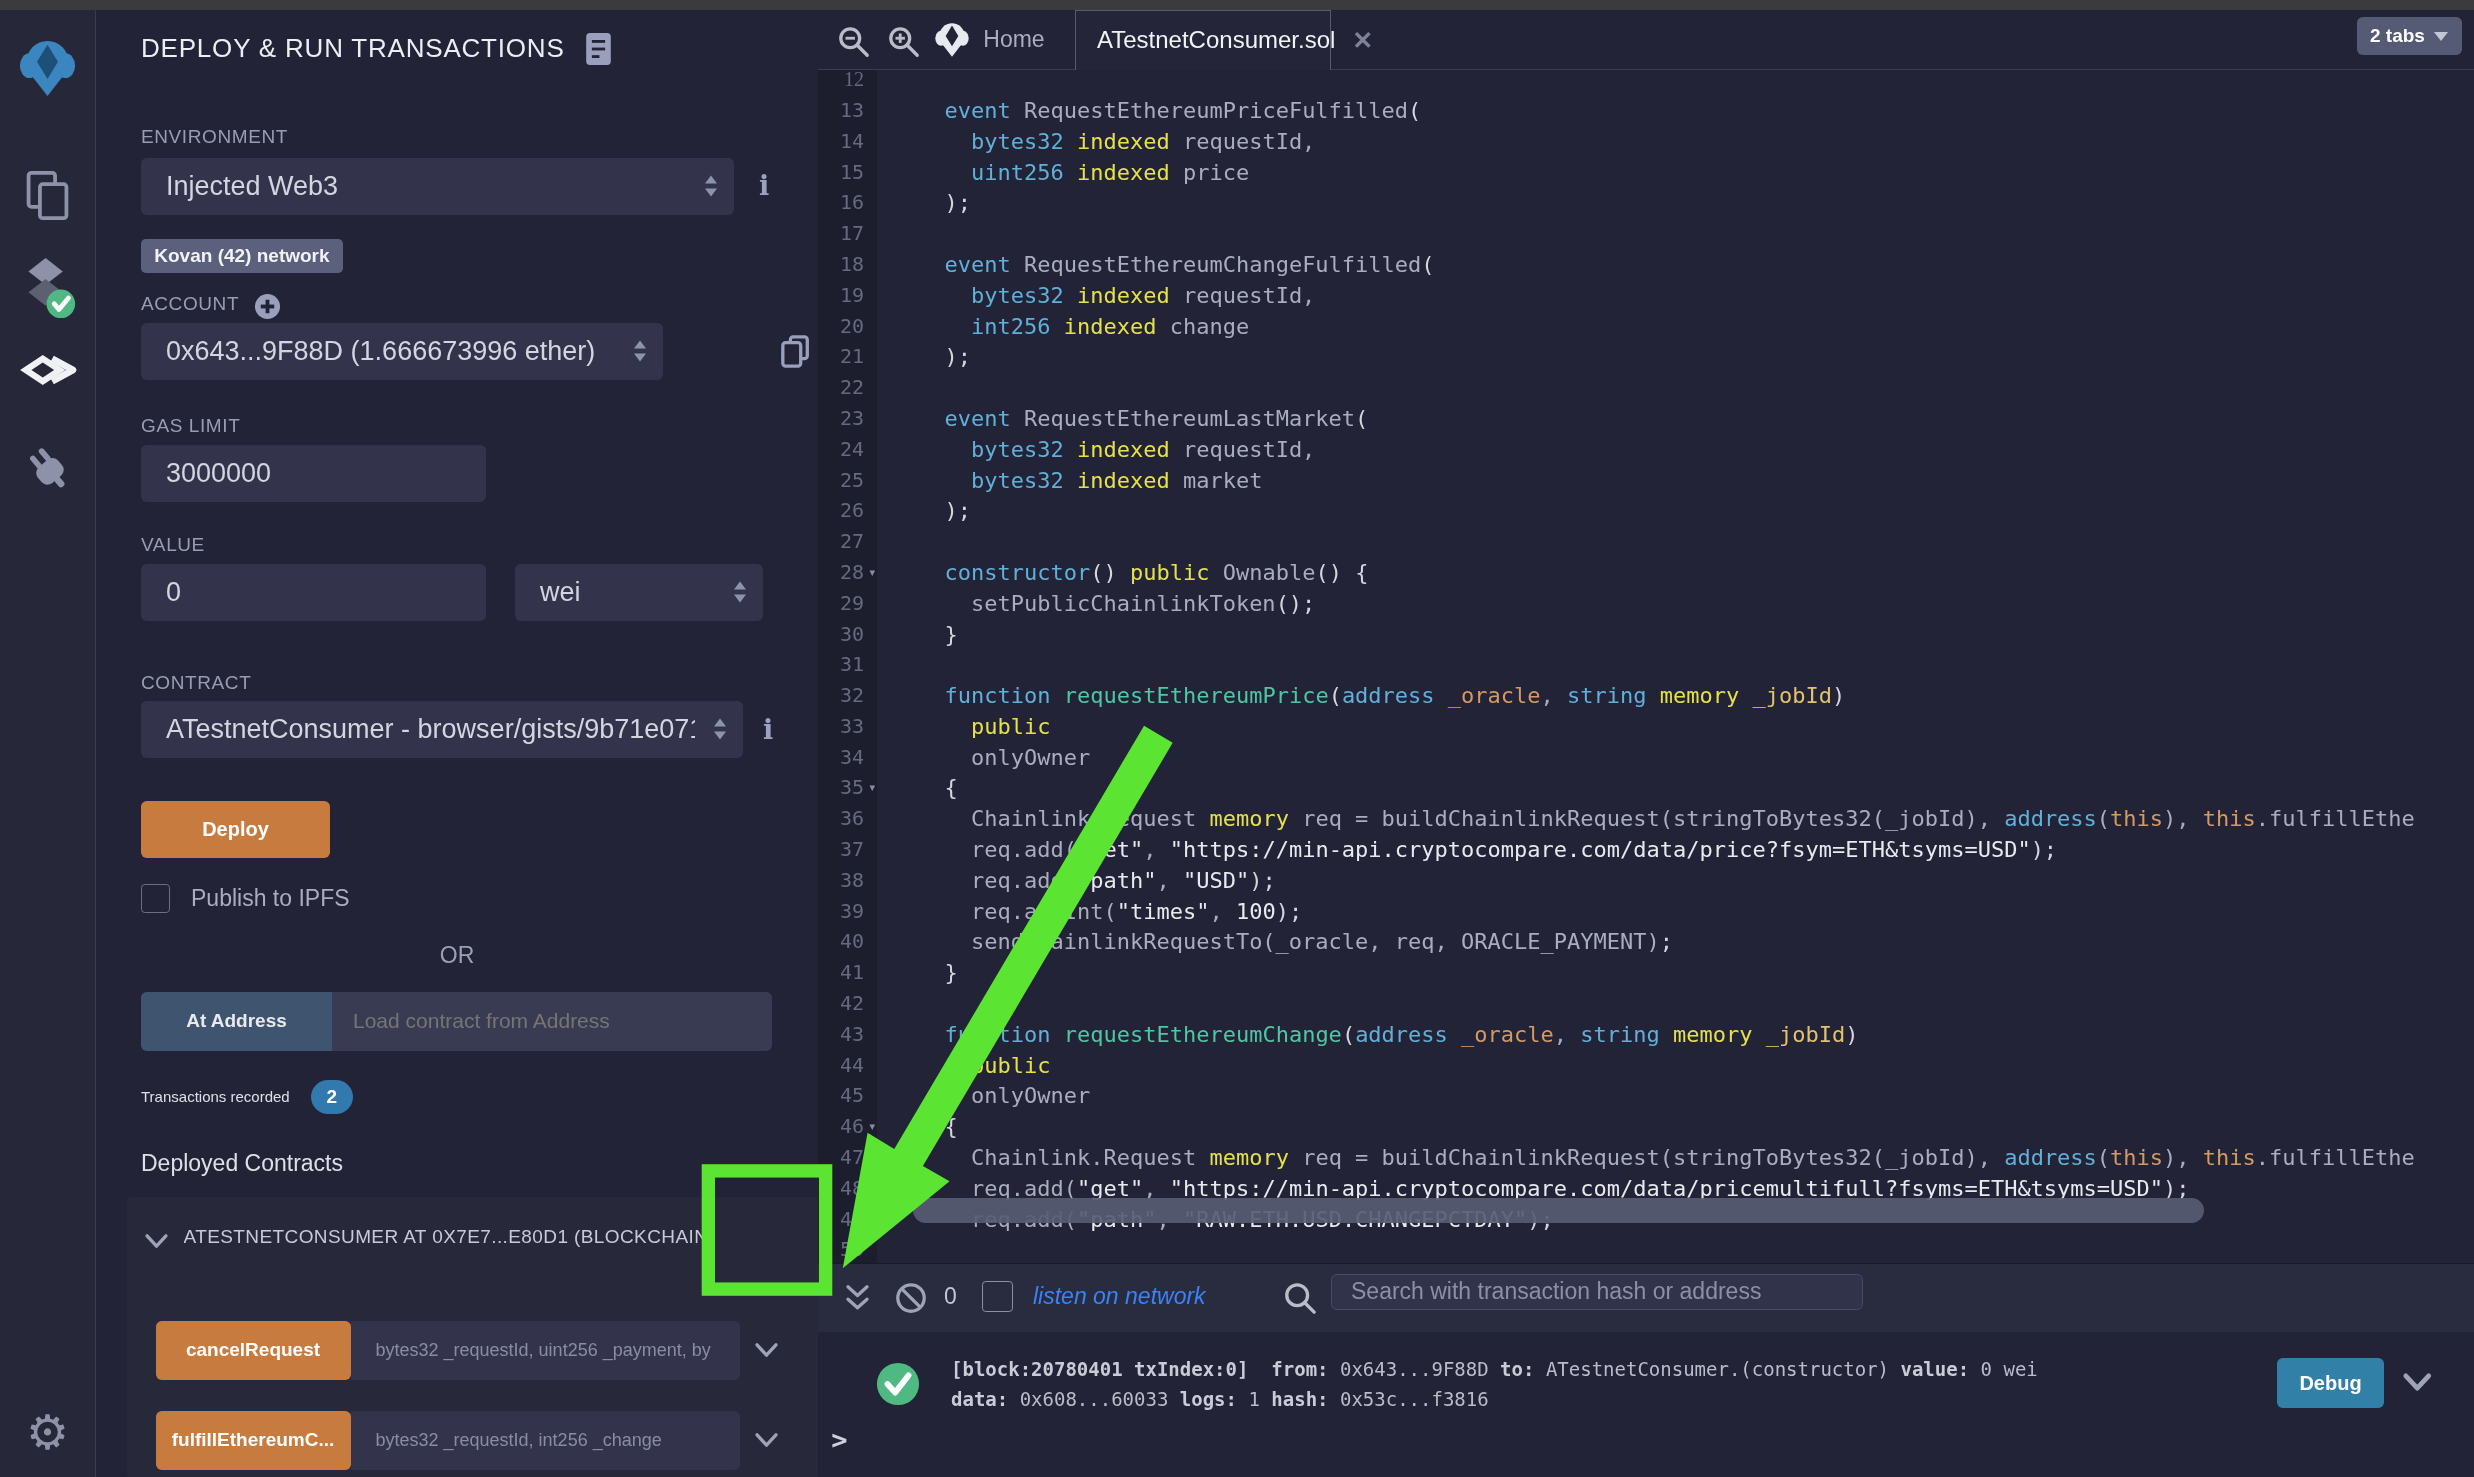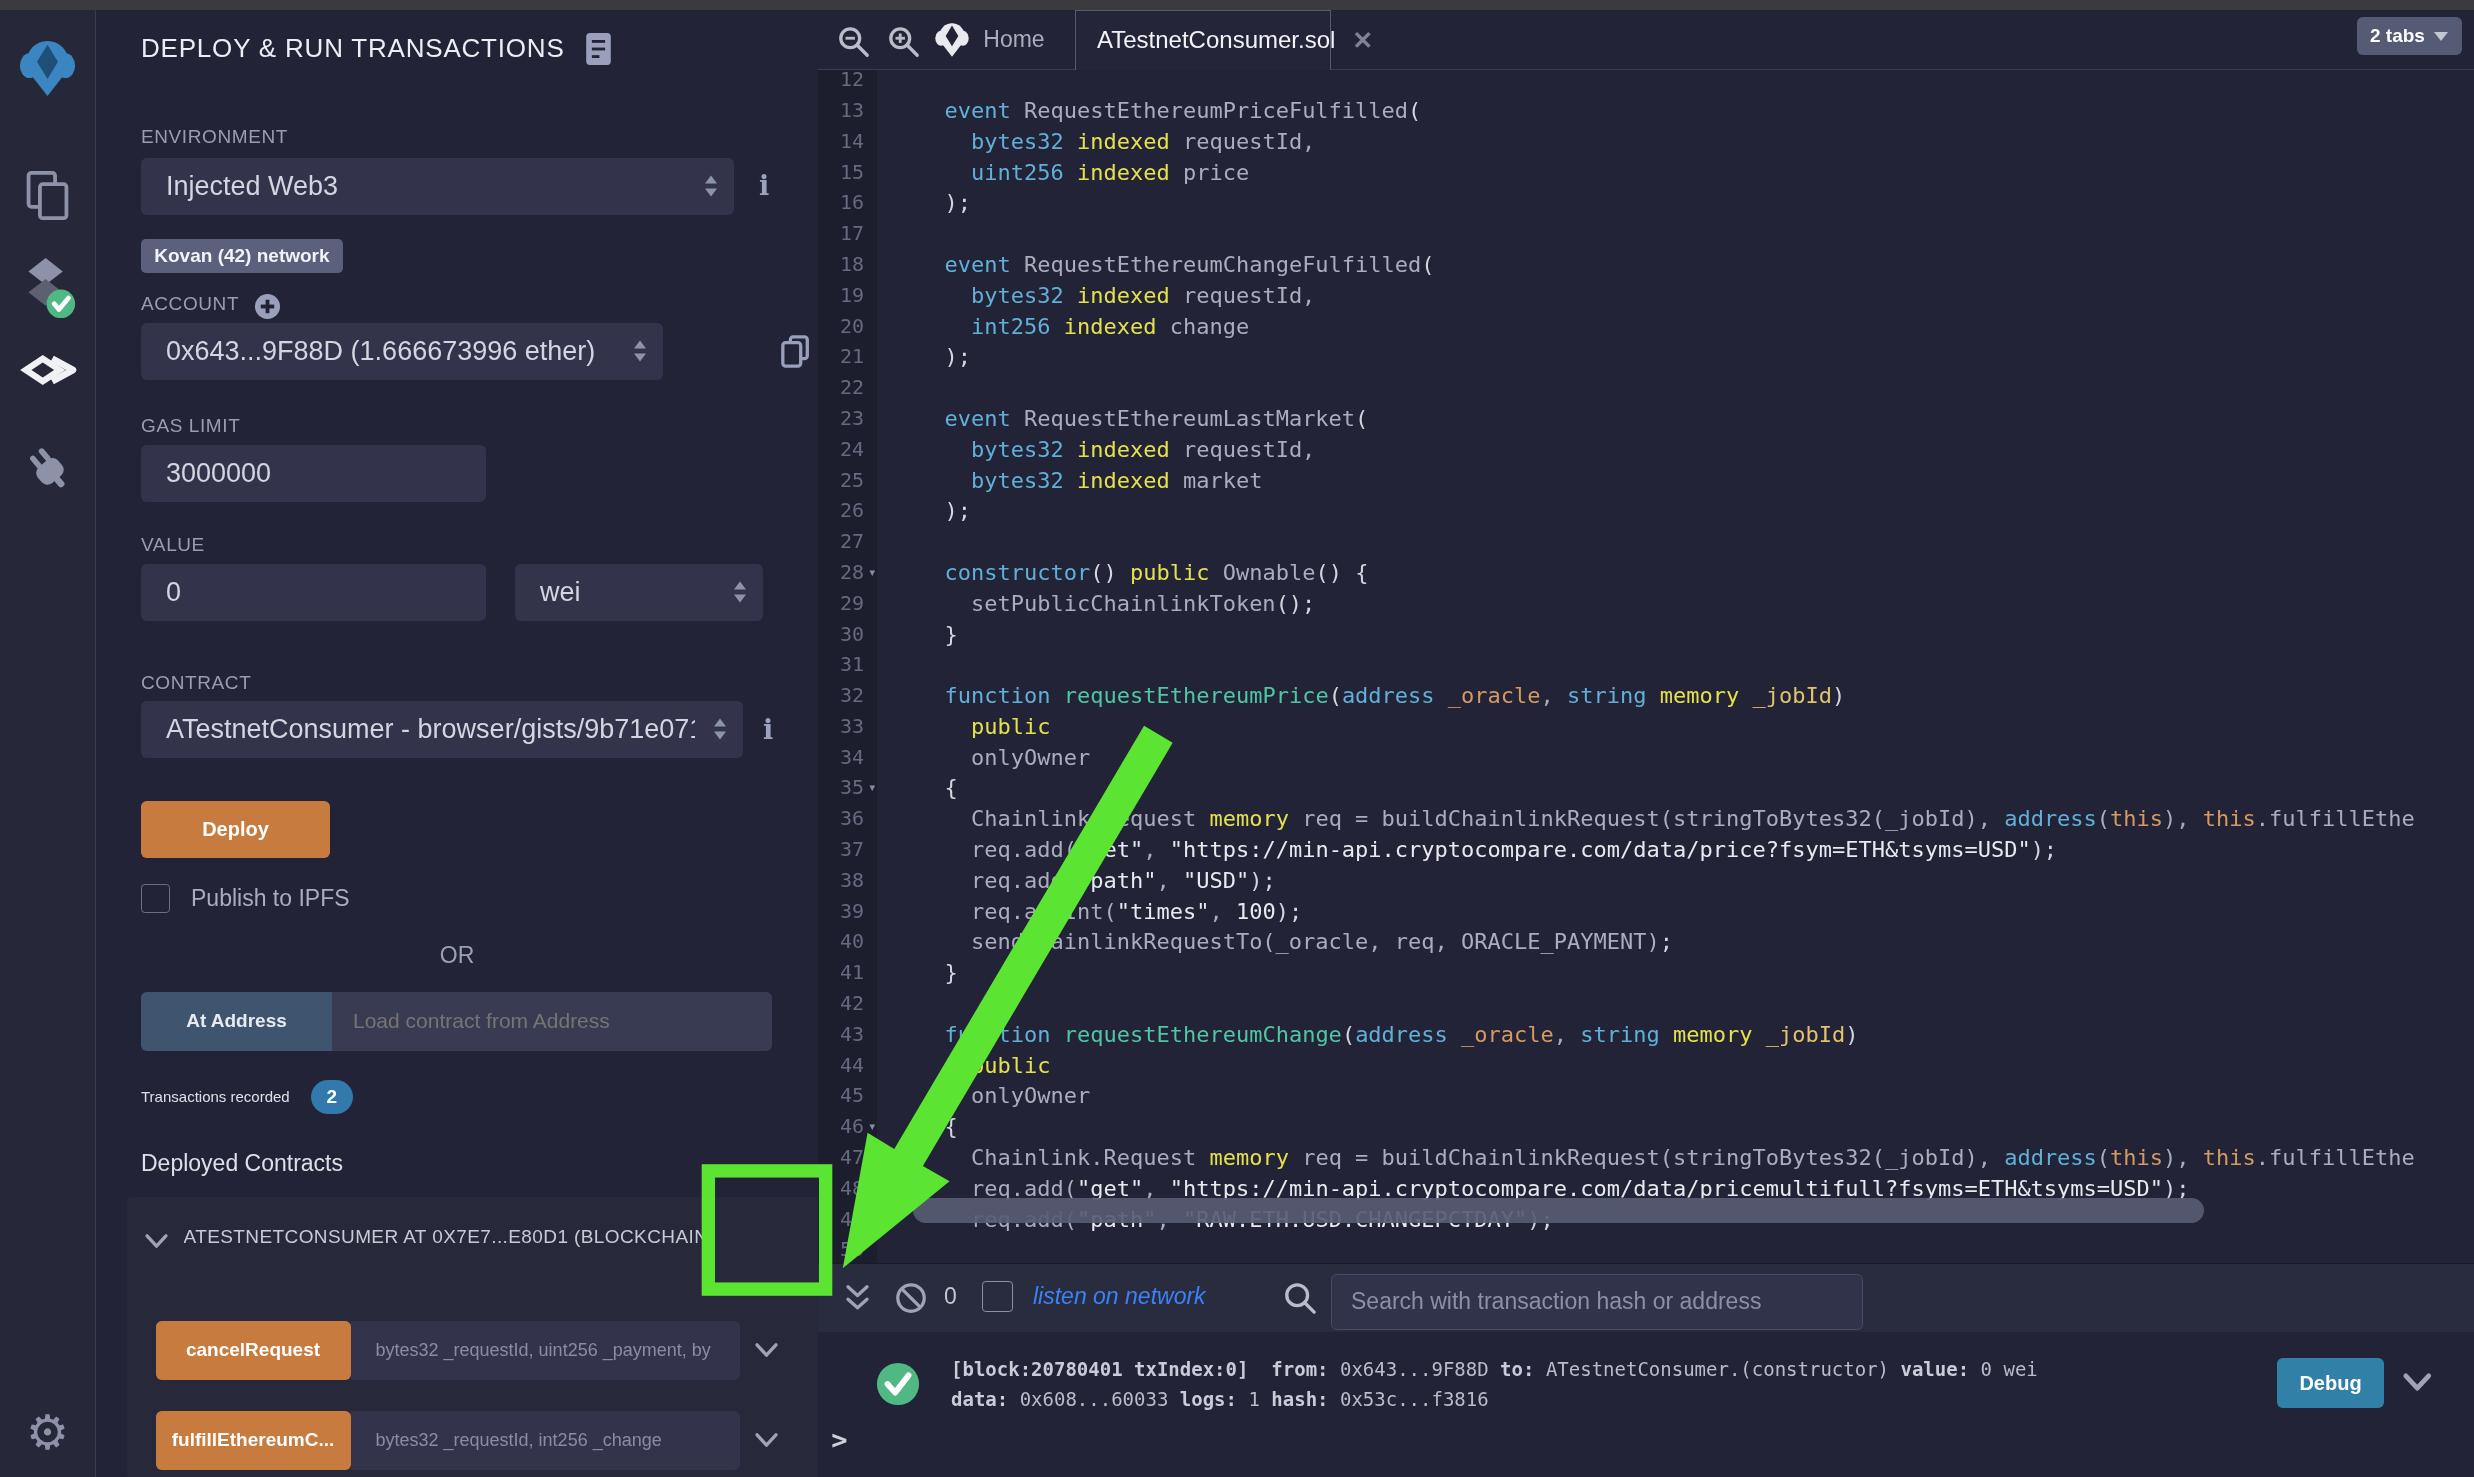--- a/index.html
+++ b/index.html
@@ -38,21 +38,21 @@
   .code-row{position:absolute;left:0;width:100%;height:31px;font-family:"DejaVu Sans Mono",monospace;
             font-size:22px;line-height:31px;white-space:pre;color:#a9adbd;}
   .code-row .num{position:absolute;left:0;width:46px;text-align:right;color:#666a80;font-size:20px;}
   .code-row .fold{position:absolute;left:50px;color:#8a8ea3;font-size:14.3px;}
   .code-row .src{position:absolute;left:100px;}
   .kw{color:#61b0d9;} .yl{color:#e5e14d;} .fn{color:#4fc6a4;} .or{color:#d49a62;}
   .yo{color:#e2c36b;} .st{color:#e9eaef;} .pu{color:#d4d6e0;}
   #hscrollbar{left:913px;top:1198px;width:1291px;height:25px;background:#585c73;border-radius:12.4px;opacity:.92;cursor:pointer;}
   
   #term-header{left:818px;top:1263px;width:1657px;height:69px;background:#292b3e;border-top:1.9px solid #191a27;box-sizing:border-box;}
-  #term-search{position:absolute;left:513px;top:9.5px;width:532px;height:56px;background:#31334a;
+  #term-search{position:absolute;left:513px;top:9.5px;width:532px;height:36px;background:#31334a;
                border:1px solid #474b63;border-radius:5.7px;color:#d3d6e0;font-size:23px;padding:0 19px;
                font-family:"Liberation Sans",sans-serif;box-sizing:border-box;}
   #term-search::placeholder{color:#8b90a6;}
   #term-log{left:818px;top:1332px;width:1657px;height:146px;background:#222336;}
   .term-line{font-family:"DejaVu Sans Mono",monospace;font-size:19px;line-height:29.6px;color:#b9bdc9;white-space:pre;}
   .tb{font-weight:bold;color:#c9ccd8;}
   #debug-btn{position:absolute;left:1459px;top:26px;width:107px;height:50px;background:#3180a8;border-radius:5.7px;
              color:#fff;font-weight:bold;font-size:20px;display:flex;align-items:center;justify-content:center;cursor:pointer;}
   
   #annotation-layer{left:0;top:0;width:2475px;height:1478px;pointer-events:none;z-index:50;}
@@ -264,21 +264,21 @@
     </div>
     <div id="tabs-badge">
       <span>2 tabs</span>
       <span style="width:0;height:0;border-left:7.6px solid transparent;border-right:7.6px solid transparent;border-top:9.5px solid #c3c7d3;display:inline-block;"></span>
     </div>
   </div>
 
   <div id="editor-body" class="abs">
     <div id="gutter-bg"></div>
     <div id="code-lines">
-        <div class="code-row" style="top: -5.7px;"><span class="num">12</span><span class="src"></span></div>
+        <div class="code-row" style="top: -5.7px; font-family: Liberation Serif, serif;"><span class="num">12</span><span class="src"></span></div>
         <div class="code-row" style="top: 25px;"><span class="num">13</span><span class="src"><span>  </span><span class="kw">event</span><span> RequestEthereumPriceFulfilled</span><span class="pu">(</span></span></div>
         <div class="code-row" style="top: 56px;"><span class="num">14</span><span class="src"><span>    </span><span class="kw">bytes32</span><span> </span><span class="yl">indexed</span><span> requestId,</span></span></div>
         <div class="code-row" style="top: 87px;"><span class="num">15</span><span class="src"><span>    </span><span class="kw">uint256</span><span> </span><span class="yl">indexed</span><span> price</span></span></div>
         <div class="code-row" style="top: 117px;"><span class="num">16</span><span class="src"><span>  </span><span class="pu">);</span></span></div>
         <div class="code-row" style="top: 148px;"><span class="num">17</span><span class="src"></span></div>
         <div class="code-row" style="top: 179px;"><span class="num">18</span><span class="src"><span>  </span><span class="kw">event</span><span> RequestEthereumChangeFulfilled</span><span class="pu">(</span></span></div>
         <div class="code-row" style="top: 210px;"><span class="num">19</span><span class="src"><span>    </span><span class="kw">bytes32</span><span> </span><span class="yl">indexed</span><span> requestId,</span></span></div>
         <div class="code-row" style="top: 241px;"><span class="num">20</span><span class="src"><span>    </span><span class="kw">int256</span><span> </span><span class="yl">indexed</span><span> change</span></span></div>
         <div class="code-row" style="top: 271px;"><span class="num">21</span><span class="src"><span>  </span><span class="pu">);</span></span></div>
         <div class="code-row" style="top: 302px;"><span class="num">22</span><span class="src"></span></div>

